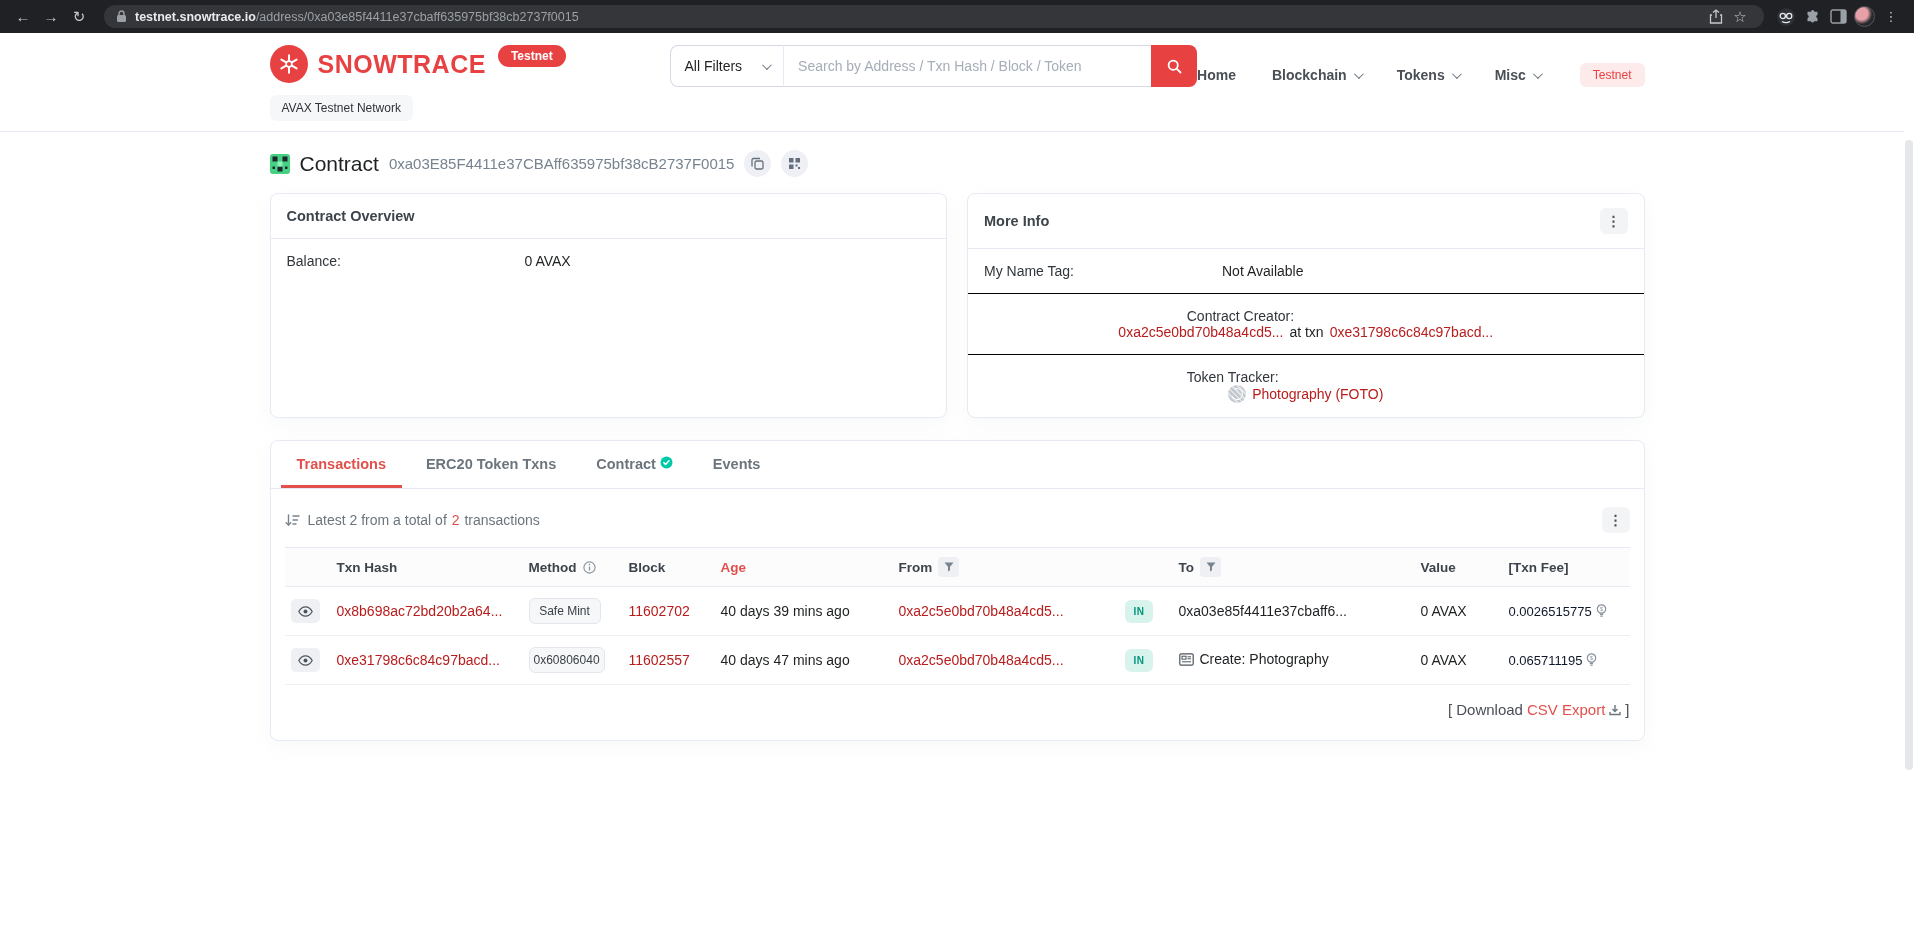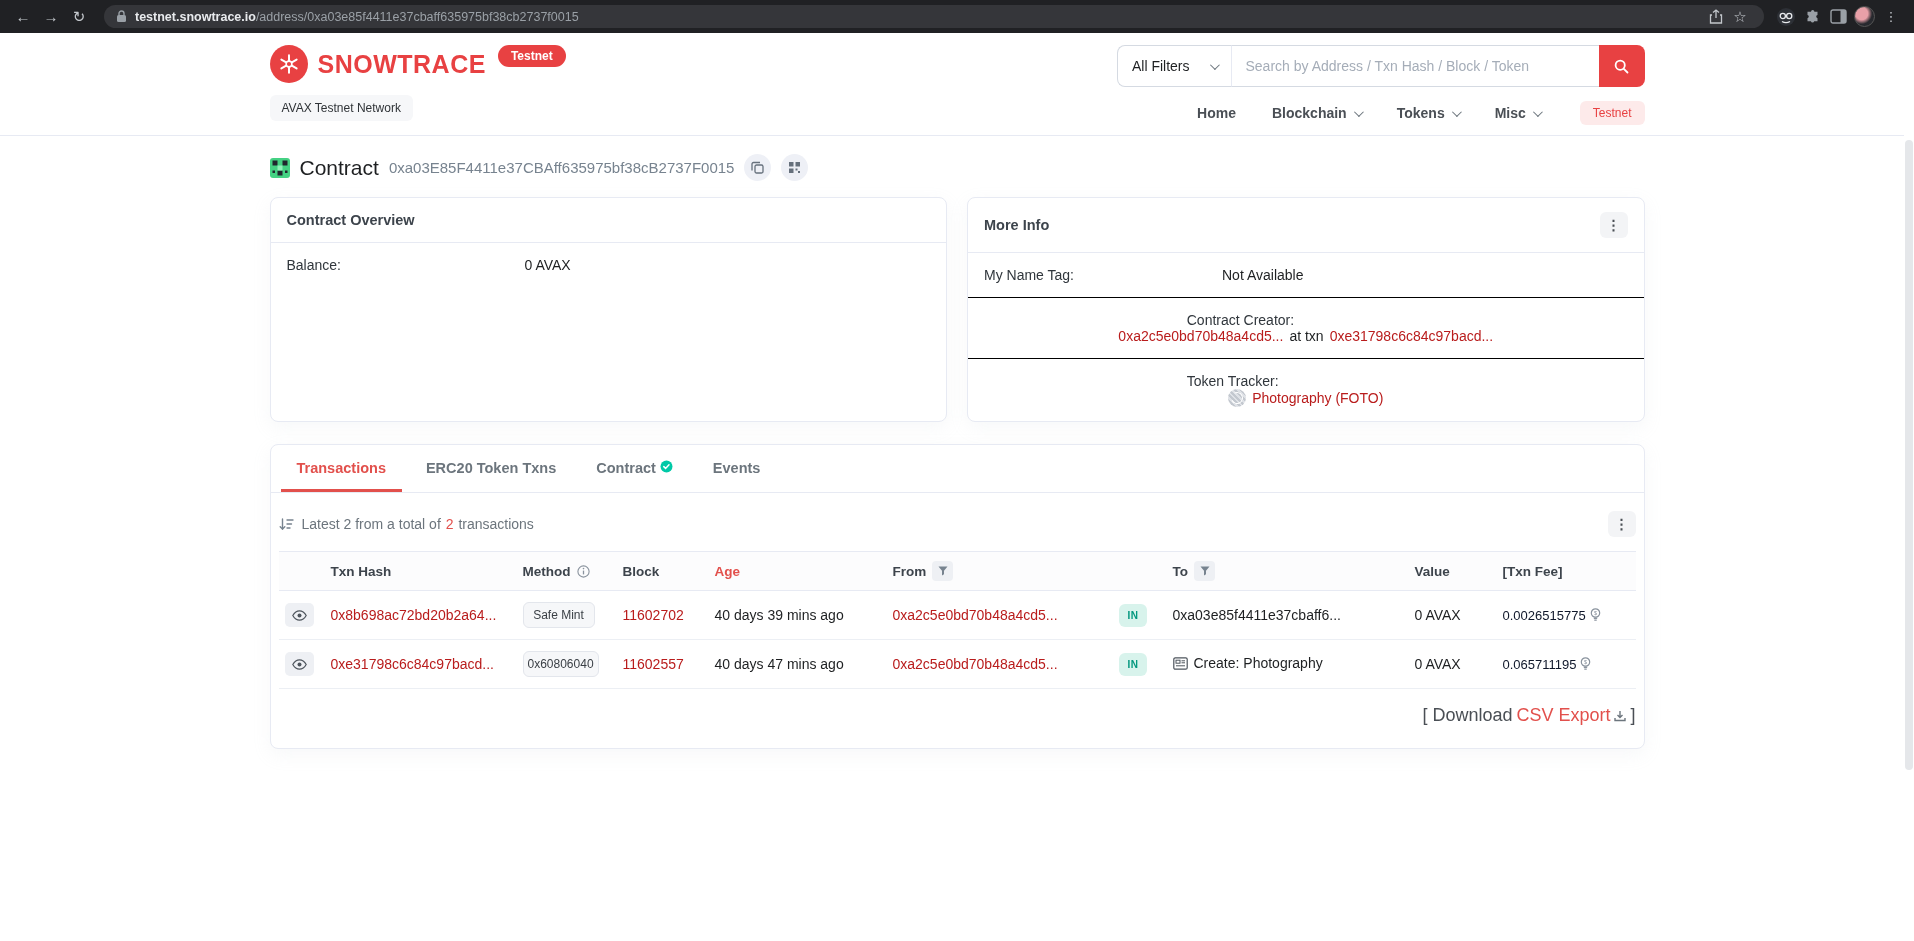--- a/index.html
+++ b/index.html
@@ -25,21 +25,21 @@
   .container { width:1375px; margin:0 auto; }
   .header-inner { display:flex; justify-content:space-between; align-items:flex-start; padding-bottom:10px; }
   .brand-row { display:flex; align-items:center; gap:10px; }
   .logo-circle { width:38px; height:38px; border-radius:50%; background:#e84142; color:#fff;
     display:flex; align-items:center; justify-content:center; }
   .brand-name { font-size:25px; font-weight:bold; color:#e84142; letter-spacing:.5px; }
   .brand-badge { background:#e84142; color:#fff; font-size:12px; font-weight:bold;
     padding:4px 13px; border-radius:13px; margin-left:2px; align-self:flex-start; }
   .network-pill { display:inline-block; margin-top:12px; background:#f6f7f9; border-radius:6px;
     padding:6px 12px; font-size:12px; color:#2f3337; }
-  .header-right { display:flex; flex-direction:column; align-items:flex-end; }
+  .header-right { display:flex; flex-direction:row; align-items:flex-end; }
   .search-bar { display:flex; height:42px; }
   .filter-select { display:flex; align-items:center; gap:20px; border:1px solid #d5dae2; border-right:0;
     border-radius:8px 0 0 8px; padding:0 14px; font-size:14px; color:#1e2022; background:#fff; cursor:pointer; }
   .search-input { width:368px; border:1px solid #d5dae2; border-left:1px solid #e7eaf3; border-right:0;
     padding:0 14px; font-size:14px; color:#1e2022; outline:none; font-family:inherit; }
   .search-input::placeholder { color:#a5adb8; }
   .search-btn { width:46px; border:0; background:#e84142; border-radius:0 8px 8px 0; color:#fff;
     display:flex; align-items:center; justify-content:center; cursor:pointer; }
   .nav-row { display:flex; align-items:center; gap:36px; margin-top:14px; }
   .nav-item { display:flex; align-items:center; gap:7px; font-size:14px; color:#4a4f55; font-weight:bold; cursor:pointer; }
@@ -72,21 +72,21 @@
     background:repeating-linear-gradient(45deg,#c3c8cf 0 2px,#dfe2e7 2px 4px); position:relative; }
   .token-ph::after { content:""; position:absolute; inset:3px; border-radius:50%;
     border:1.5px solid #fff; border-left-color:transparent; transform:rotate(20deg); }
   .overview-body { min-height:145px; }
   
   .txn-card { margin-top:22px; margin-bottom:60px; }
   .tabs { display:flex; gap:8px; padding:0 10px; border-bottom:1px solid #e7eaf3; }
   .tab { padding:15px 16px 13px; font-size:14.5px; font-weight:bold; color:#6c757d; cursor:pointer;
     border-bottom:3px solid transparent; display:flex; align-items:flex-start; gap:4px; }
   .tab.active { color:#e2504c; border-bottom-color:#e2504c; }
-  .txn-body { padding:2px 8px 22px; }
+  .txn-body { padding:2px 14px 22px; }
   .summary-row { display:flex; align-items:center; justify-content:space-between; padding:16px 0 14px; }
   .summary-left { display:flex; align-items:center; gap:8px; color:#6c757d; font-size:14px; }
   .sum-count { color:#e2504c; margin:0 1px; }
   table { width:100%; border-collapse:collapse; table-layout:fixed; font-size:14px; }
   thead th { text-align:left; font-weight:bold; color:#3d444c; font-size:13.5px;
     padding:9px 6px; border-top:1px solid #e7eaf3; border-bottom:1px solid #e7eaf3; background:#fcfcfd; }
   tbody td { padding:11px 6px; border-bottom:1px solid #eceff4; vertical-align:middle;
     white-space:nowrap; overflow:hidden; }
   .th-flex { display:inline-flex; align-items:center; gap:6px; }
   .th-age { color:#e2504c; cursor:pointer; }
@@ -97,21 +97,21 @@
   .badge-method { display:inline-block; min-width:72px; text-align:center; background:#f6f7f9;
     border:1px solid #e3e6ec; border-radius:6px; padding:5px 4px; font-size:12px; color:#3b4046; }
   .badge-method.hexsig { font-size:12px; letter-spacing:0; }
   .badge-in { display:inline-block; background:#d8f3ec; color:#02977e; font-size:10px; font-weight:bold;
     padding:6px 9px; border-radius:6px; letter-spacing:.4px; }
   .fee-cell { color:#0f172a; font-size:13px; }
   .fee-wrap { display:inline-flex; align-items:center; gap:4px; }
   .to-plain { color:#1e2022; }
   .create-wrap { display:inline-flex; align-items:center; gap:6px; }
   .download-row { display:flex; justify-content:flex-end; align-items:center; margin-top:16px;
-    font-size:18px; color:#4a4f55; }
+    font-size:15px; color:#4a4f55; }
   .dl-link { color:#e2504c; font-weight:normal; margin:0 4px; text-decoration:none; cursor:pointer; }
   .dl-bracket { color:#4a4f55; }
   
   .scrollbar { position:fixed; top:33px; right:0; bottom:0; width:10px; background:#fff; }
   .scroll-thumb { position:absolute; top:107px; right:1px; width:8px; height:630px;
     background:#e5e7ea; border-radius:4px; }
   svg { display:block; }
 </style>
 </head>
 <body>

